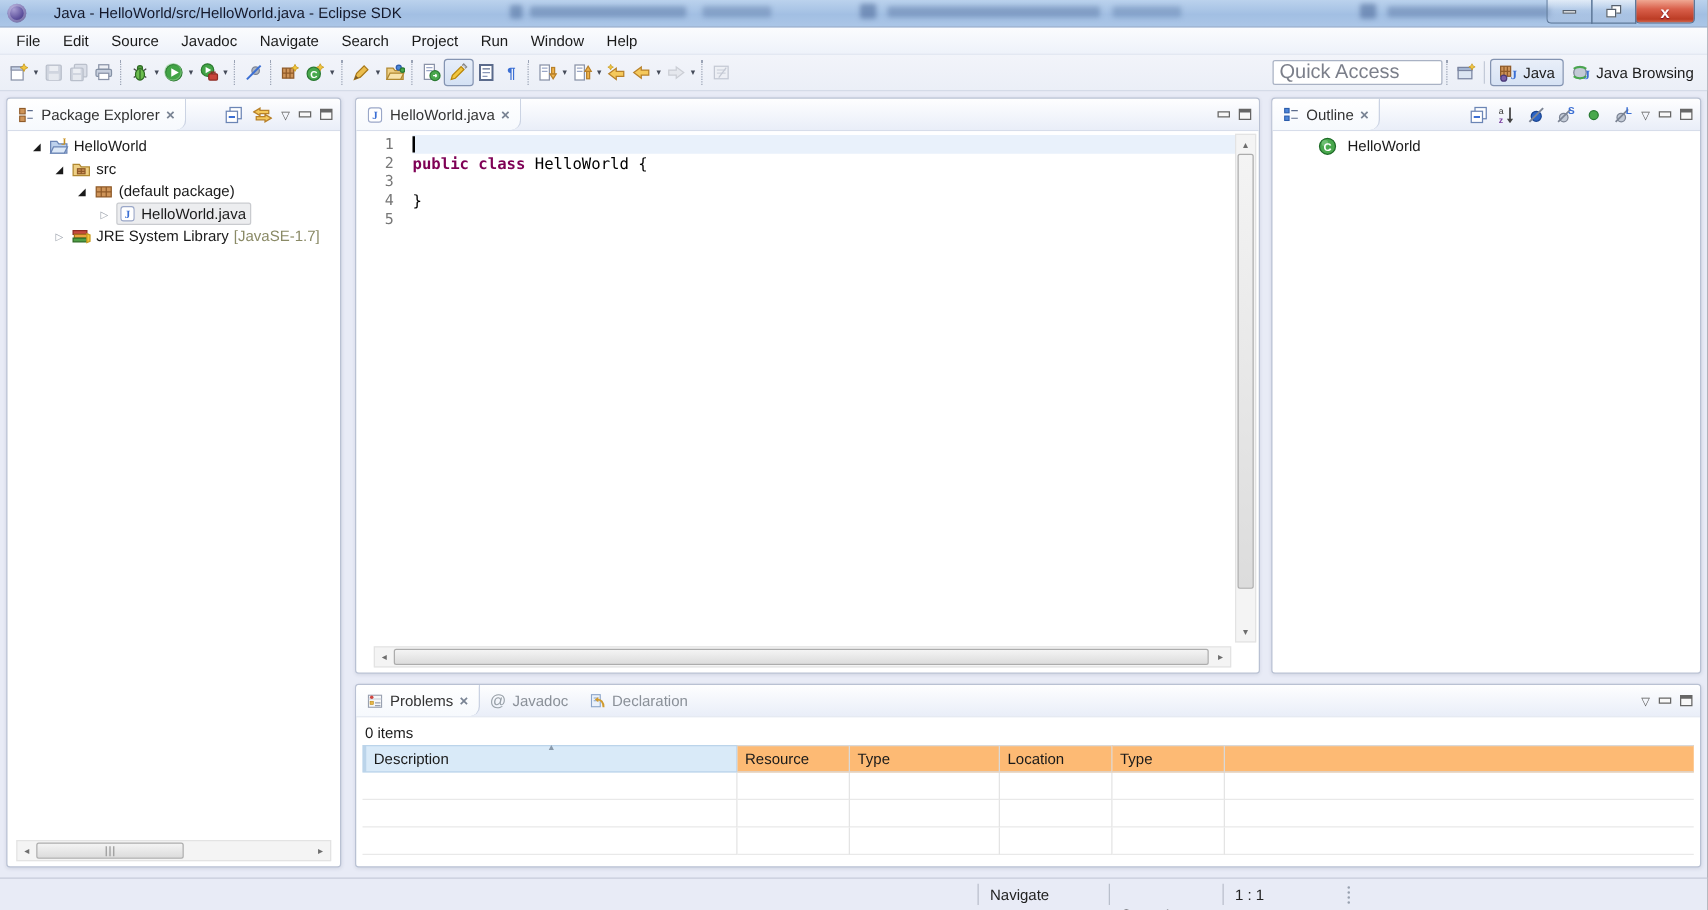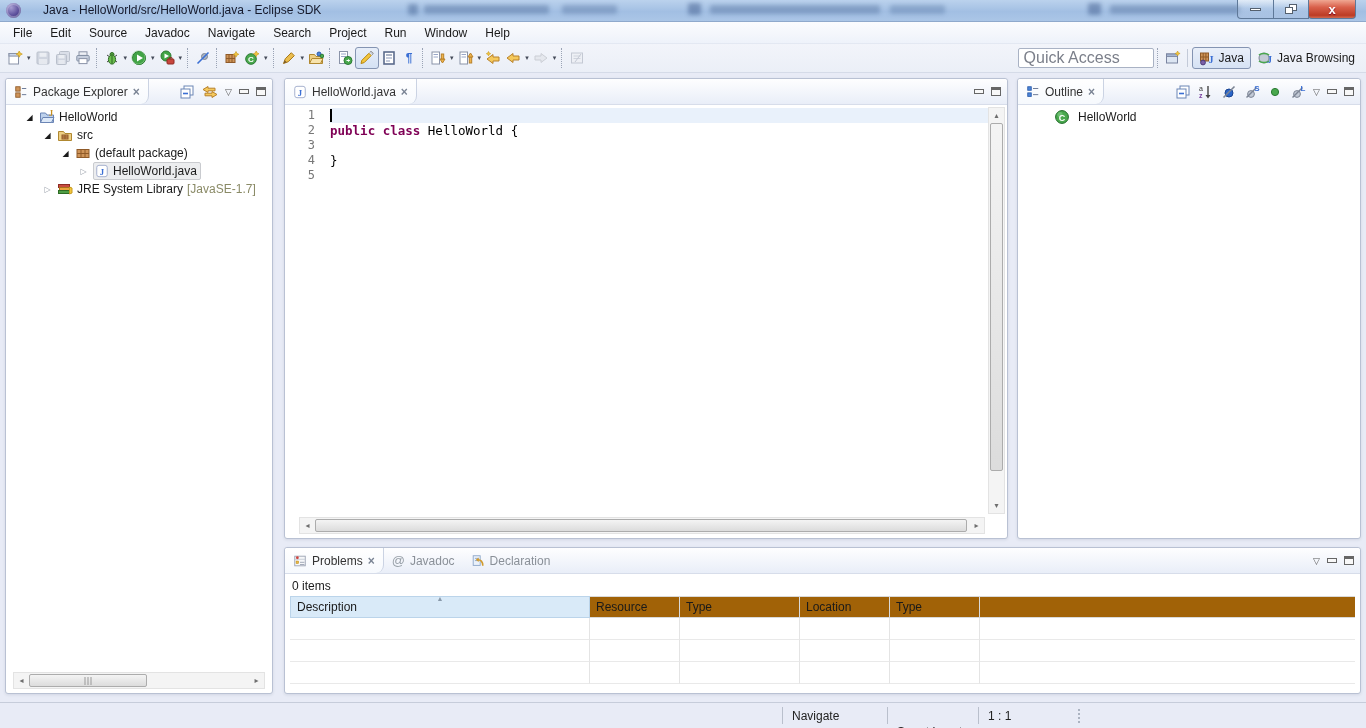--- a/index.html
+++ b/index.html
@@ -82,22 +82,22 @@
   .sb-ar { color:#6E6E6E; font-size:8px; width:15px; height:15px; display:flex; align-items:center; justify-content:center; flex:none; }
   .thumb { background:linear-gradient(#F4F4F4,#DCDCDC); border:1px solid #ACACAC; border-radius:2px; position:relative; }
   .grip { position:absolute; left:50%; top:50%; transform:translate(-50%,-50%); display:flex; gap:2px; }
   .grip i { width:1px; height:8px; background:#9A9A9A; display:block; }
 
   
   .items-count { padding:5px 0 3px 7px; }
   .ptable { margin:0 5px; }
   .prow { display:flex; height:22px; }
   .pcell { border-right:1px solid #E4E4E4; border-bottom:1px solid #E9E9E9; height:22px; }
-  .phcell { display:flex; align-items:center; padding-left:6px; border:1px solid #D9D9D9; border-left:none; background:#a16207; position:relative; }
-  .phcell.first { border-left:1px solid #a16207; background:#D9EAF8; border-color:#BBD4EA; }
+  .phcell { display:flex; align-items:center; padding-left:6px; border:1px solid #D9D9D9; border-left:none; background:#fdba74; position:relative; }
+  .phcell.first { border-left:3px solid #a16207; background:#D9EAF8; border-color:#BBD4EA; }
   .sortmark { position:absolute; top:-2px; left:50%; transform:translateX(-50%); font-size:7px; color:#8899AA; }
   .c0{width:300px;} .c1{width:90px;} .c2{width:120px;} .c3{width:90px;} .c4{width:90px;} .c5{flex:1; border-right:none;}
 
   
   .statusbar { position:absolute; left:0; right:0; bottom:0; height:26px; border-top:1px solid #C6CCDA; background:#E8EBF6; }
   .st-item { position:absolute; top:6px; color:#222; }
   .st-sep { position:absolute; top:4px; width:1px; height:17px; background:#B9BfCC; }
   .dots { position:absolute; display:flex; flex-direction:column; gap:2px; }
   .dots i { width:2px; height:2px; background:#97A0AF; border-radius:50%; display:block; }
 

